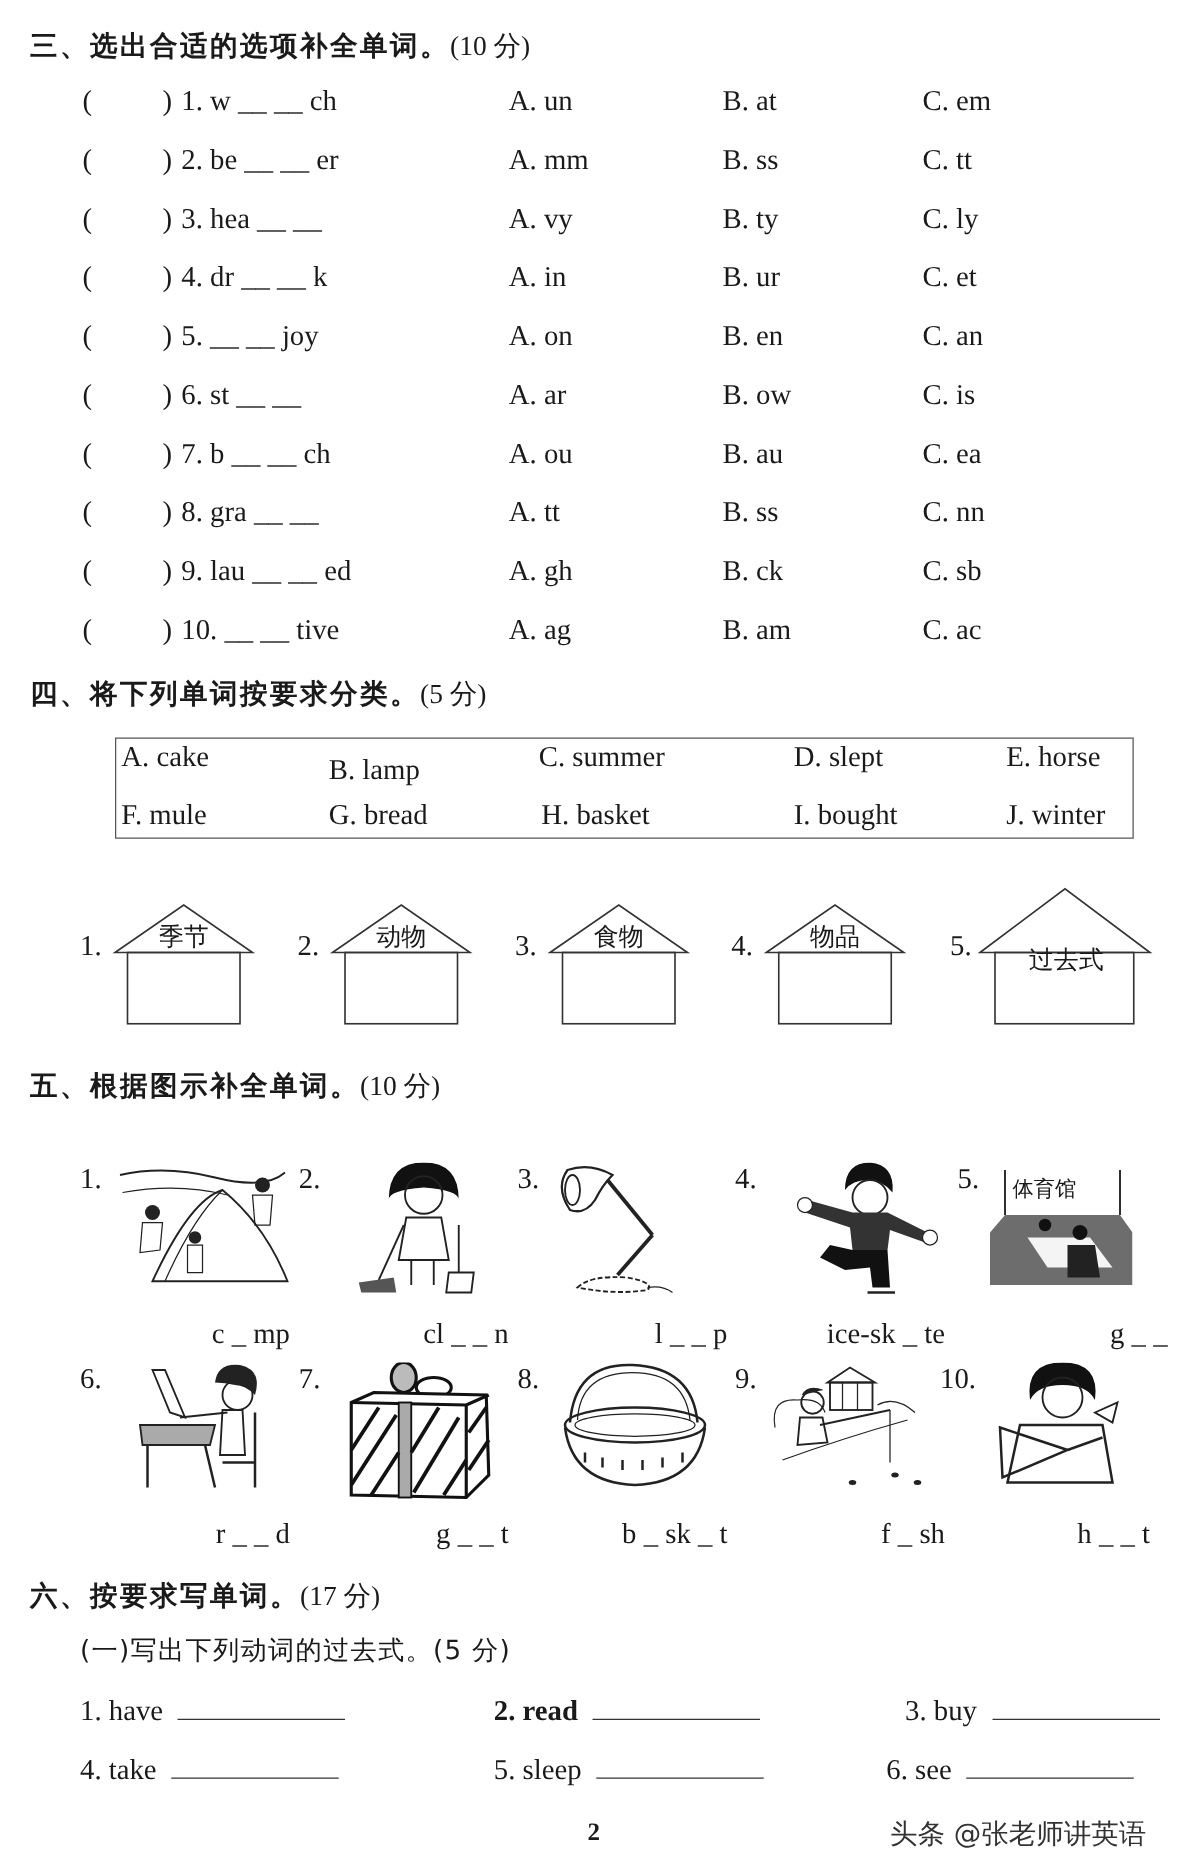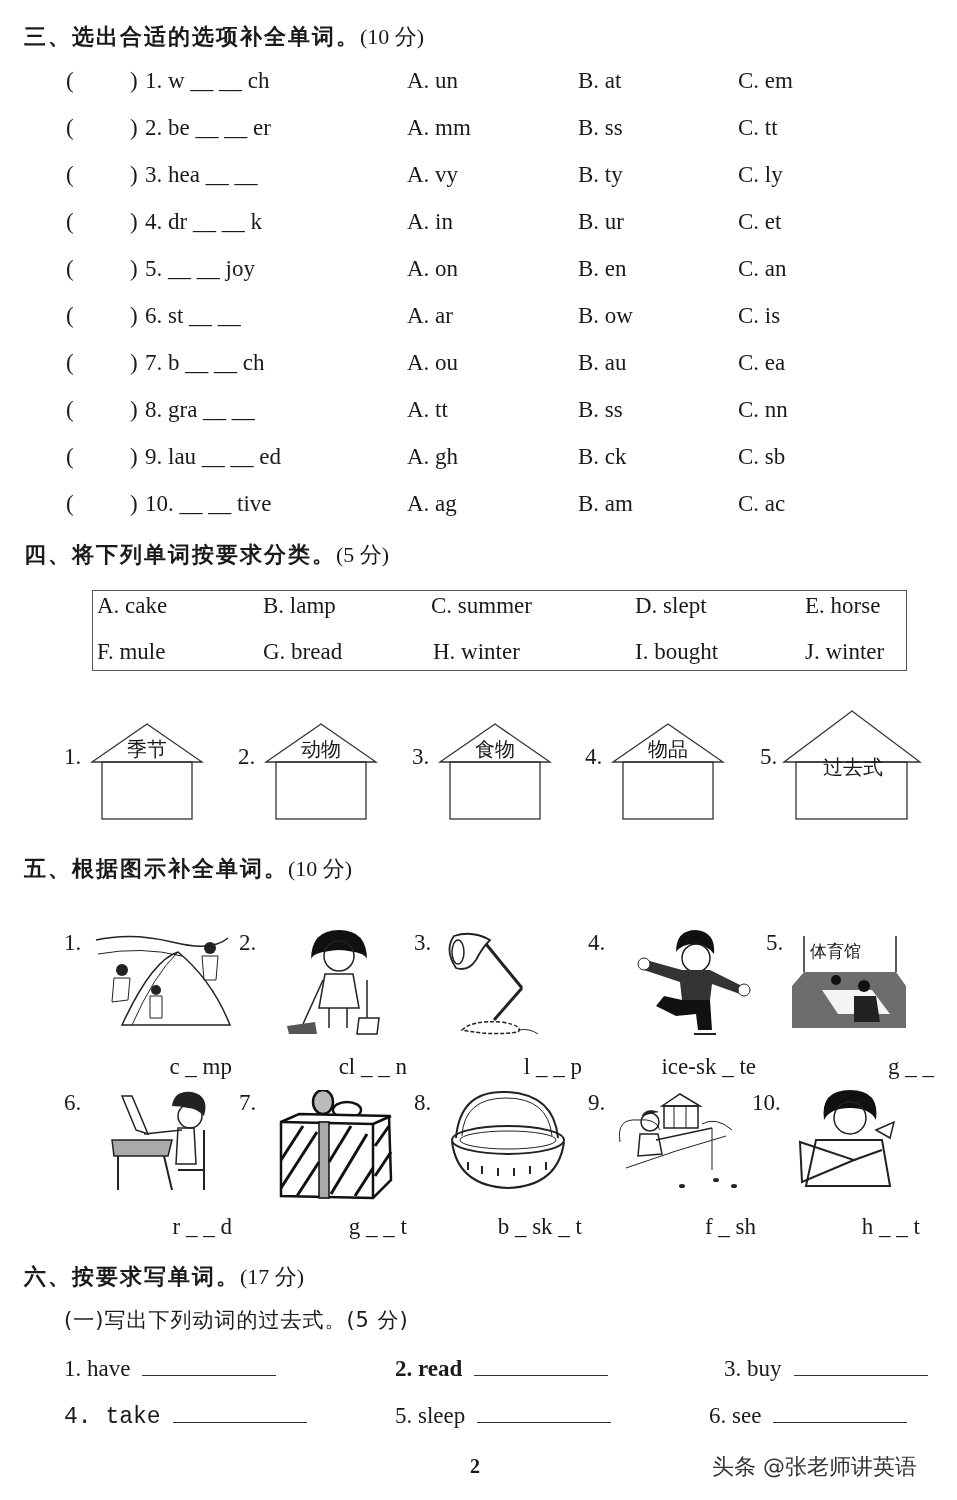--- a/index.html
+++ b/index.html
@@ -122,27 +122,27 @@
     <span class="opt-c">C. ac</span>
   </div>
 </div>
 
 <div class="sec-title" style="top:540px;">
   <span>四、将下列单词按要求分类。</span><span class="pts">(5 分)</span>
 </div>
 
 <div class="word-box">
   <span style="left:4px; top:2px;">A. cake</span>
-  <span style="left:170px; top:2px;text-align:right;">B. lamp</span>
+  <span style="left:170px; top:12px;text-align:right;">B. lamp</span>
   <span style="left:338px; top:2px;">C. summer</span>
   <span style="left:542px; top:2px;">D. slept</span>
   <span style="left:712px; top:2px;">E. horse</span>
   <span style="left:4px; top:48px;">F. mule</span>
   <span style="left:170px; top:48px;">G. bread</span>
-  <span style="left:340px; top:48px;">H. winter</span>
+  <span style="left:340px; top:48px;">H. basket</span>
   <span style="left:542px; top:48px;">I. bought</span>
   <span style="left:712px; top:48px;">J. winter</span>
 </div>
 
 <div class="house" style="left:64px;">
   <span class="num" style="left:0; top:34px;">1.</span>
   <svg width="160" height="115">
     <polygon points="28,52 83,14 138,52" fill="none" stroke="#333" stroke-width="1.3"></polygon>
     <rect x="38" y="52" width="90" height="57" fill="none" stroke="#333" stroke-width="1.3"></rect>
   </svg>
@@ -358,21 +358,21 @@
 
 <div class="verb" style="left:64px; top:1355px;">
   <span>1. have</span><span class="line"></span>
 </div>
 <div class="verb" style="left:395px; top:1355px;font-weight:bold;">
   <span>2. read</span><span class="line"></span>
 </div>
 <div class="verb" style="left:724px; top:1355px;">
   <span>3. buy</span><span class="line"></span>
 </div>
-<div class="verb" style="left:64px; top:1402px;font-family:Liberation Mono, monospace;">
+<div class="verb" style="left:64px; top:1402px;">
   <span>4. take</span><span class="line"></span>
 </div>
 <div class="verb" style="left:395px; top:1402px;">
   <span>5. sleep</span><span class="line"></span>
 </div>
 <div class="verb" style="left:709px; top:1402px;">
   <span>6. see</span><span class="line"></span>
 </div>
 
 <div class="page-num">2</div>

